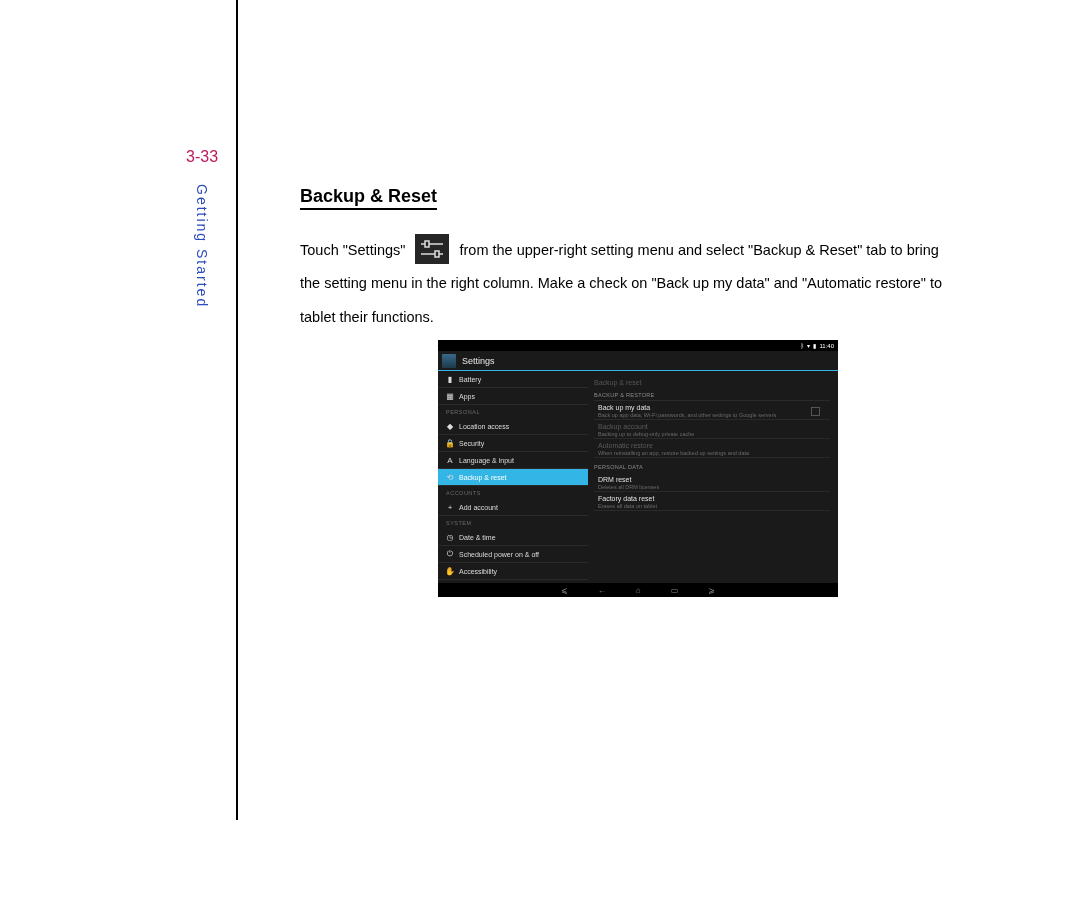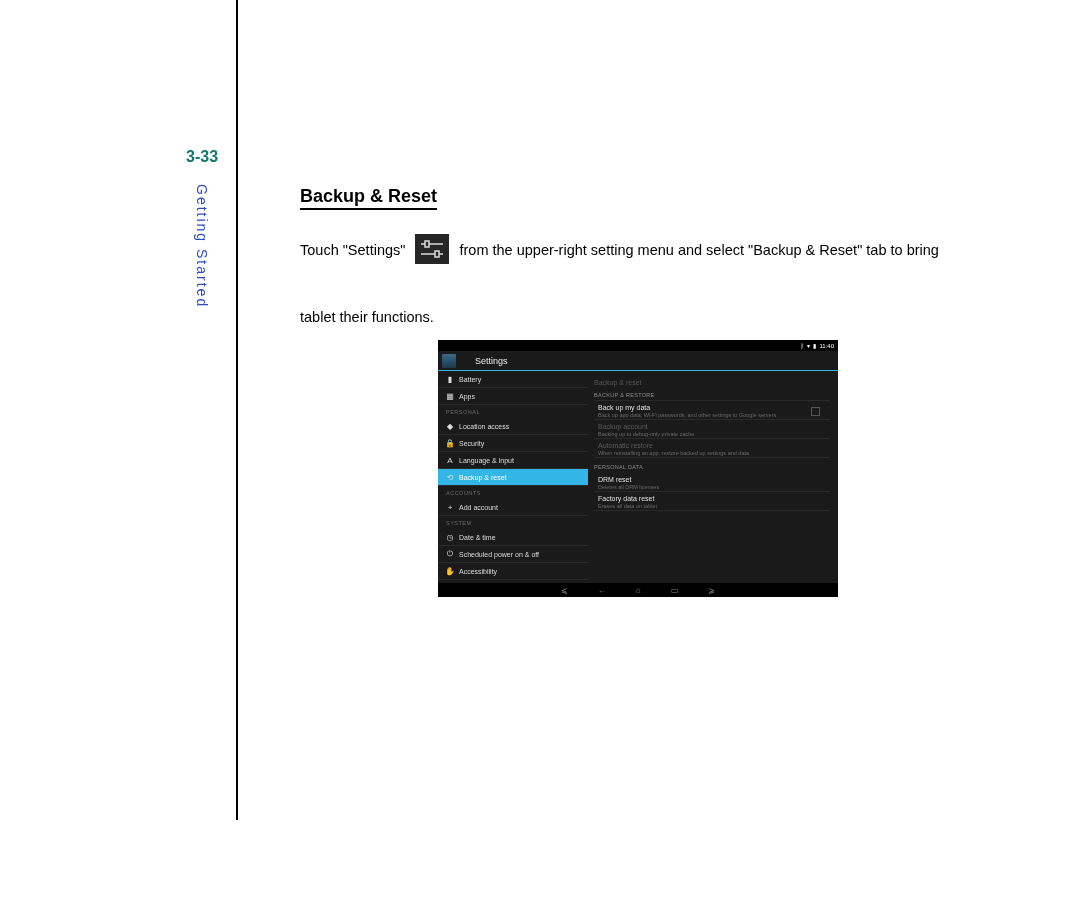--- a/index.html
+++ b/index.html
@@ -21,22 +21,21 @@
     top: 0;
     width: 60px;
     height: 820px;
     border-right: 2px solid #000;
   }
   .page-num {
     position: absolute;
     left: 186px;
     top: 148px;
     font-size: 16px;
-    color: #0f766e;
-    font-weight: bold;
+    color: #be185d;
   }
   .vertical-label {
     position: absolute;
     left: 194px;
     top: 184px;
     writing-mode: vertical-rl;
     text-orientation: mixed;
     font-size: 14px;
     color: #2a4bbb;
     letter-spacing: 2px;
@@ -91,21 +90,21 @@
     display: flex;
     justify-content: flex-end;
     align-items: center;
     padding-right: 4px;
     gap: 3px;
   }
   .ss-header {
     height: 20px;
     display: flex;
     align-items: center;
-    gap: 19px;
+    gap: 6px;
     padding-left: 4px;
     border-bottom: 1px solid #33b5e5;
   }
   .ss-header-icon {
     width: 14px;
     height: 14px;
     background: linear-gradient(#3a6a8a, #1a3a4a);
     border-radius: 1px;
   }
   .ss-header-title {
@@ -224,21 +223,21 @@
           <rect width="34" height="30" fill="#262626"></rect>
           <g stroke="#ddd" stroke-width="1.5" fill="#ddd">
             <line x1="6" y1="10" x2="28" y2="10"></line>
             <rect x="10" y="7" width="4" height="6" fill="#262626" stroke="#ddd"></rect>
             <line x1="6" y1="20" x2="28" y2="20"></line>
             <rect x="20" y="17" width="4" height="6" fill="#262626" stroke="#ddd"></rect>
           </g>
         </svg>
       </span>
       <span>from the upper-right setting menu and select "Backup &amp; Reset" tab to bring</span><br>
-      <br>
+      <span>the setting menu in the right column. Make a check on "Back up my data" and "Automatic restore" to</span><br>
       <span>tablet their functions.</span>
     </div>
   </div>
 
   <div class="screenshot">
     <div class="ss-status">
       <span>ᛒ</span>
       <span>▾</span>
       <span>▮</span>
       <span>11:40</span>

